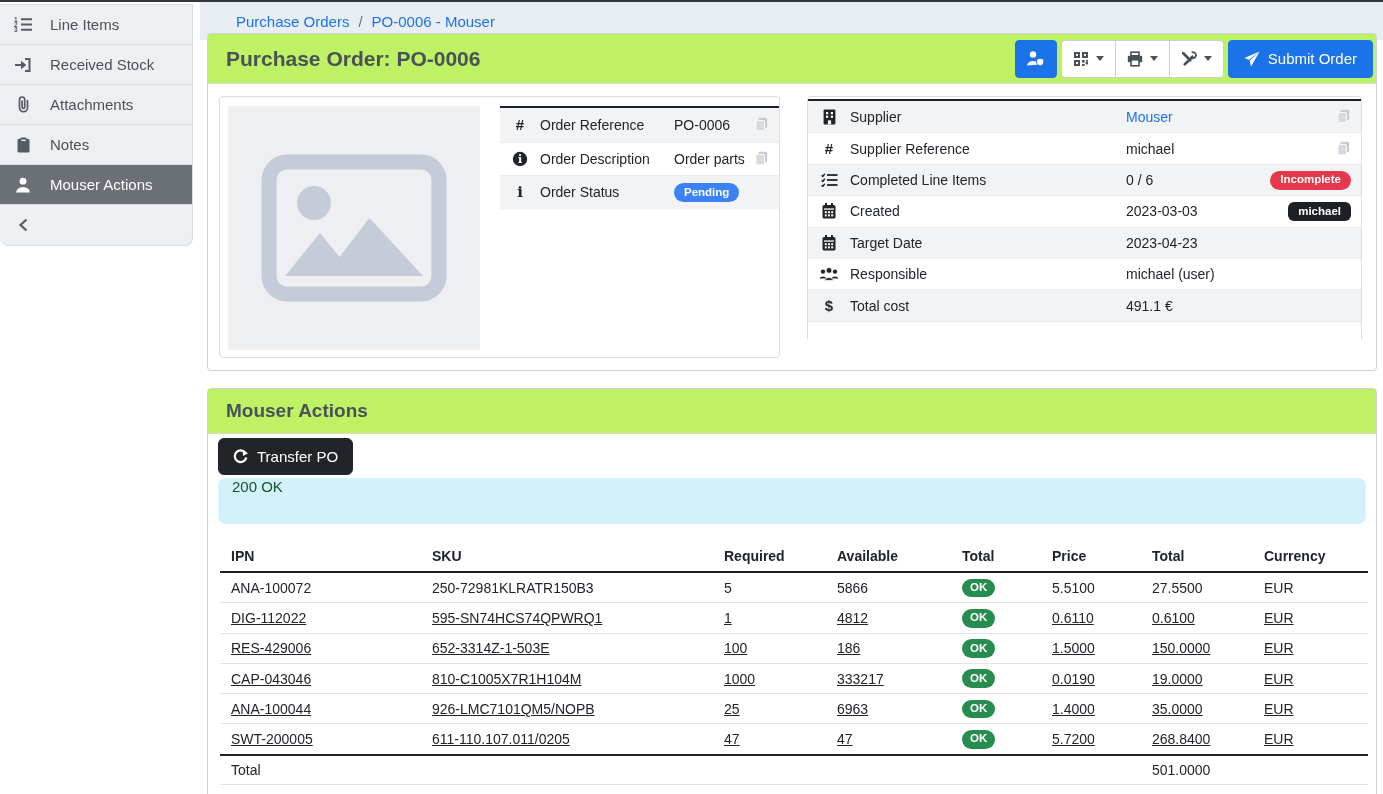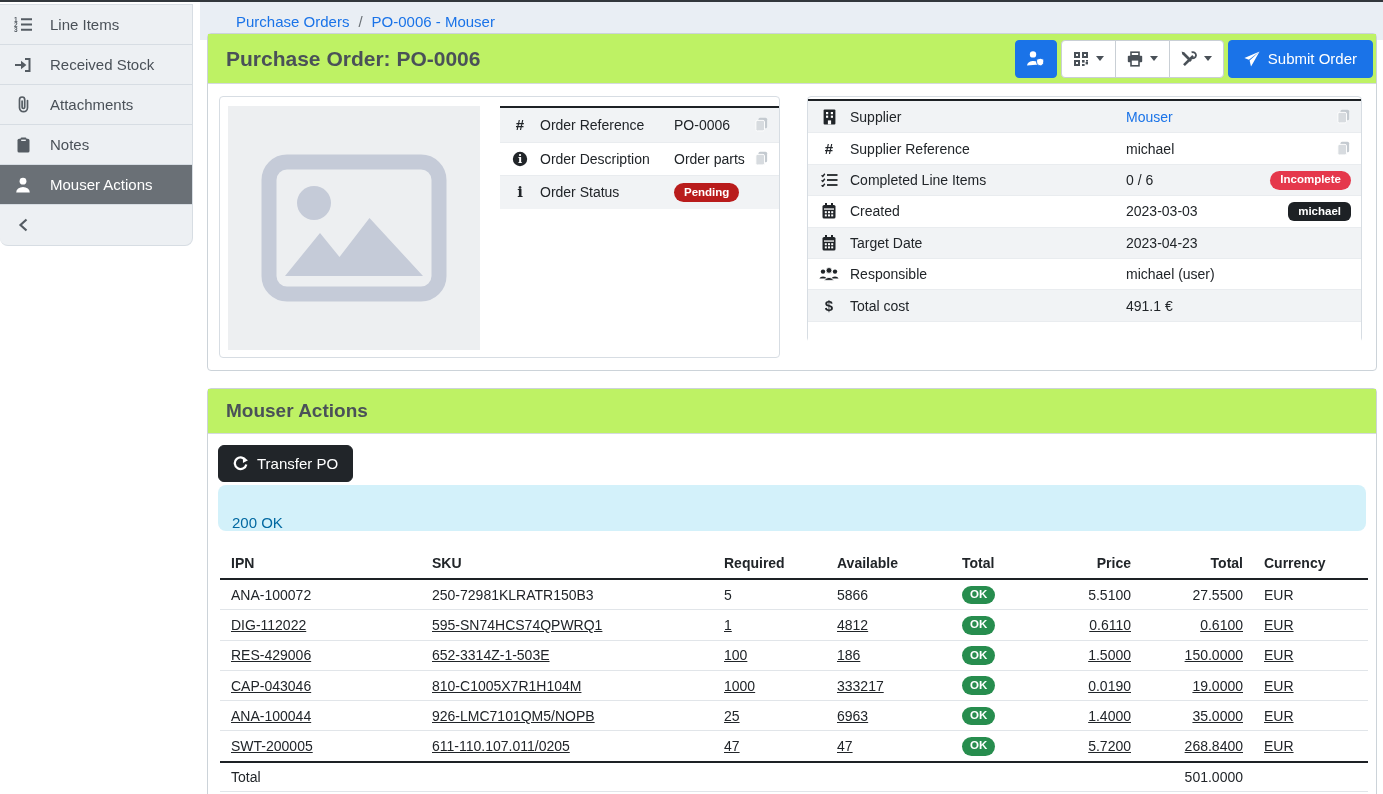--- a/index.html
+++ b/index.html
@@ -63,41 +63,41 @@
   .glyph { font-weight:700; font-size:15px; }
   .glyph-serif { font-family:"DejaVu Serif",serif; font-weight:700; font-size:15px; }
   .dval a { color:#1a73e8; text-decoration:none; cursor:pointer; }
   .copy-btn { justify-self:end; margin-right:10px; cursor:pointer; display:flex; }
   .trail { justify-self:end; margin-right:10px; }
   .spacer-row { height:21px; background:#fff; border-top:1px solid #e9ecef; }
 
   
   .pill { display:inline-block; border-radius:10px; padding:2.5px 10px; font-size:11.5px;
     font-weight:700; color:#fff; line-height:1.2; }
-  .pill-gray { background:#b91c1c;text-align:center; }
+  .pill-gray { background:#3b82f6;text-align:center; }
   .pill-red { background:#e5384c; }
   .pill-black { background:#1d2125;border-radius:6px; }
   .pill-green { background:#278d4e; padding:2.5px 8px; }
 
   
   .actions-card { left:207px; top:388px; width:1170px; height:420px; }
   .actions-card .card-head { height:45px; padding-left:18px; }
   .panel-title { font-size:19px; font-weight:700; color:#4a5158; }
-  .actions-body { padding:11px 10px 0 10px; }
+  .actions-body { padding:4px 10px 0 10px; }
   .btn-dark { background:#212529; border:1px solid #212529; color:#fff; height:37px;
     padding:0 14px; gap:9px; border-radius:6px; display:inline-flex; }
-  .alert-info { margin-top:3px; height:46px; background:#d3f1fa; border-radius:8px; color:#0369a1;
-    display:flex; align-items:flex-end; padding-left:14px; font-size:15px; }
+  .alert-info { margin-top:3px; height:46px; background:#d3f1fa; border-radius:8px; color:#14532d;
+    display:flex; align-items:flex-start; padding-left:14px; font-size:15px; }
 
   
   table.lines { border-collapse:collapse; width:1148px; margin:19px 0 0 2px; table-layout:fixed; font-size:14px; }
   .lines th { font-weight:700; text-align:left; padding:5px 10px 7px 11px; border-bottom:2.5px solid #1d2125; }
   .lines td { padding:5px 10px 5px 11px; height:30px; }
   .lines tbody tr + tr td { border-top:1px solid #e1e5e9;text-decoration:underline; }
-  .lines .num { text-align:right; }
+  .lines .num { text-align:left; }
   .lines tfoot td { border-top:2.5px solid #1d2125; border-bottom:1px solid #e1e5e9; }
   svg { display:block; }
 </style>
 </head>
 <body>
 
 <div class="topline"></div>
 
 <nav class="sidebar">
   <div class="side-item">

